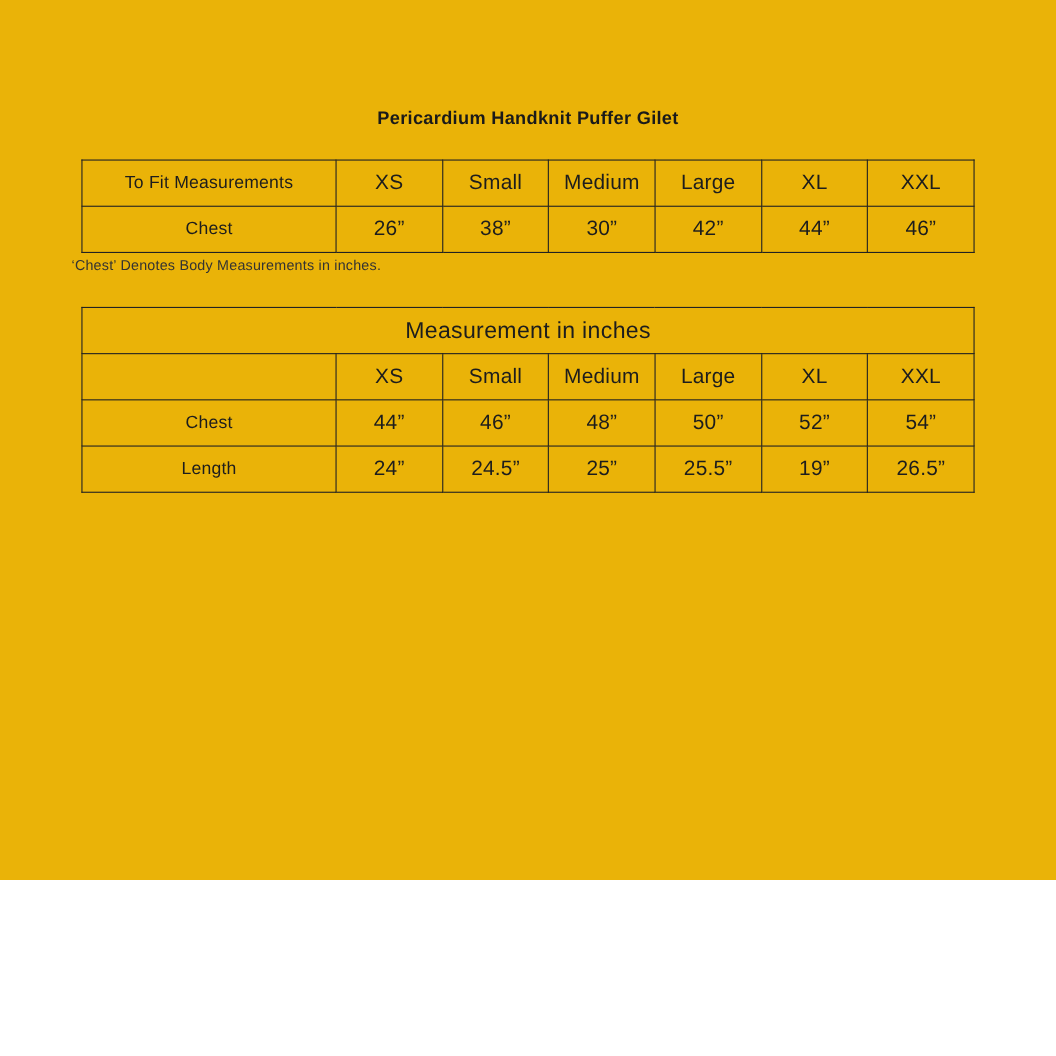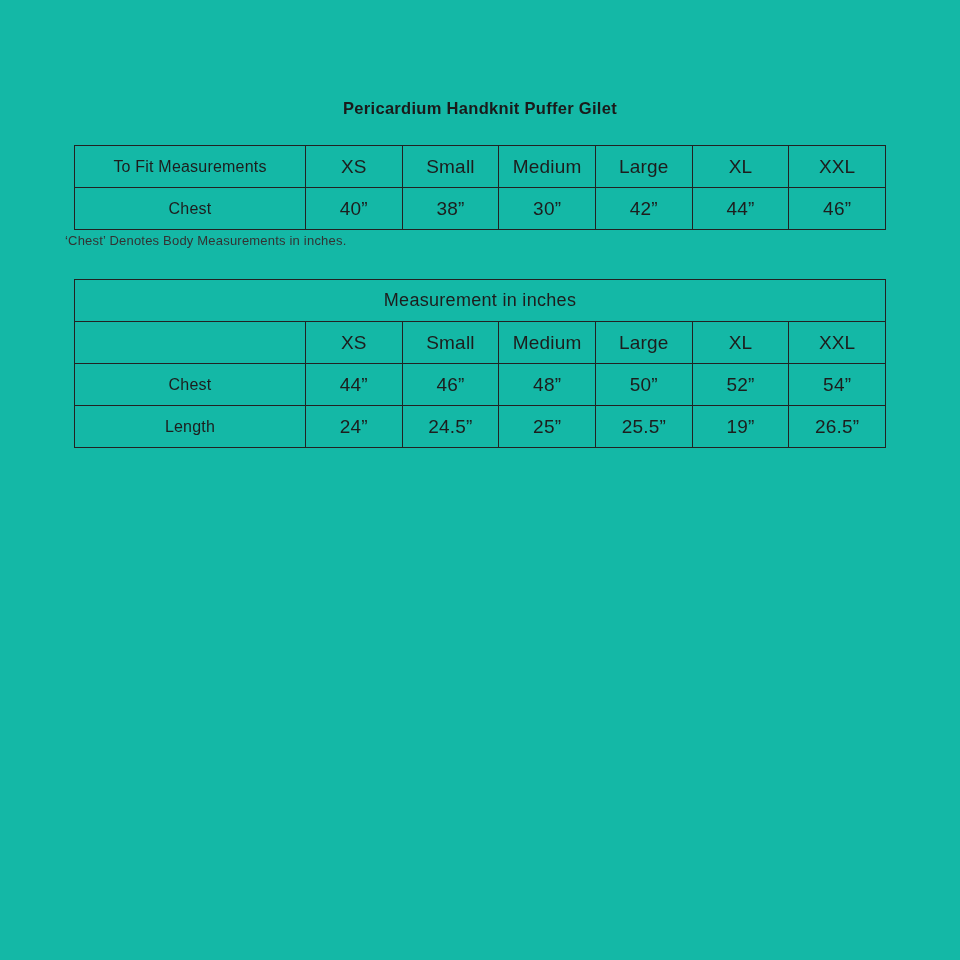--- a/index.html
+++ b/index.html
@@ -3,22 +3,22 @@
 <meta charset="utf-8">
 <style>
   html, body {
     margin: 0;
     padding: 0;
     background: #ffffff;
   }
   .page {
     position: relative;
     width: 960px;
-    height: 960px;
-    background: #14b8a6;
+    height: 800px;
+    background: #eab308;
     font-family: "Liberation Sans", sans-serif;
     color: #1d1d1d;
     overflow: hidden;
   }
   .title {
     position: absolute;
     top: 99px;
     left: 0;
     width: 960px;
     margin: 0;
@@ -46,21 +46,21 @@
     font-size: 19px;
     letter-spacing: 0.2px;
     color: #1d1d1d;
     overflow: hidden;
     white-space: nowrap;
   }
   table.tbl td.lbl {
     font-size: 16px;
   }
   table.tbl td.tbl-title {
-    font-size: 18px;
+    font-size: 21px;
     letter-spacing: 0.3px;
   }
   col.c-label { width: 231px; }
   .note {
     position: absolute;
     top: 233px;
     left: 65px;
     margin: 0;
     font-size: 13px;
     letter-spacing: 0.2px;
@@ -89,21 +89,21 @@
         <td class="lbl">To Fit Measurements</td>
         <td>XS</td>
         <td>Small</td>
         <td>Medium</td>
         <td>Large</td>
         <td>XL</td>
         <td>XXL</td>
       </tr>
       <tr>
         <td class="lbl">Chest</td>
-        <td>40”</td>
+        <td>26”</td>
         <td>38”</td>
         <td>30”</td>
         <td>42”</td>
         <td>44”</td>
         <td>46”</td>
       </tr>
     </tbody>
   </table>
 
   <p class="note">‘Chest’ Denotes Body Measurements in inches.</p>

